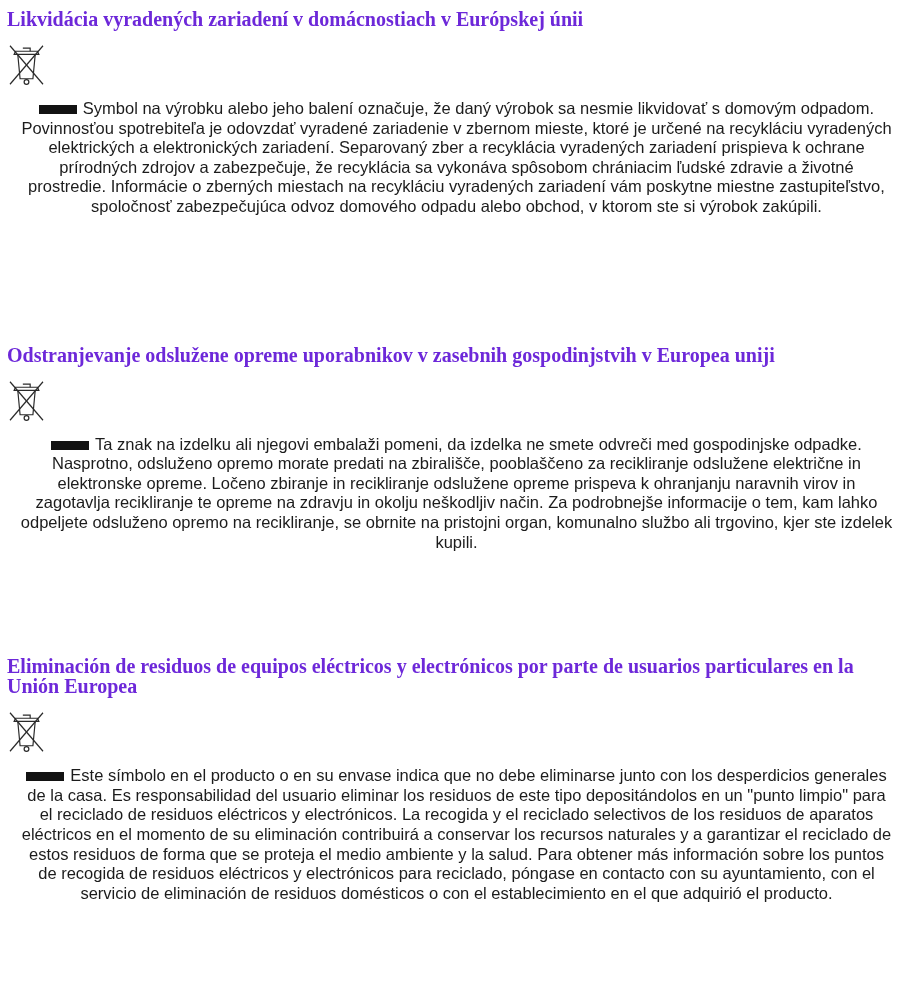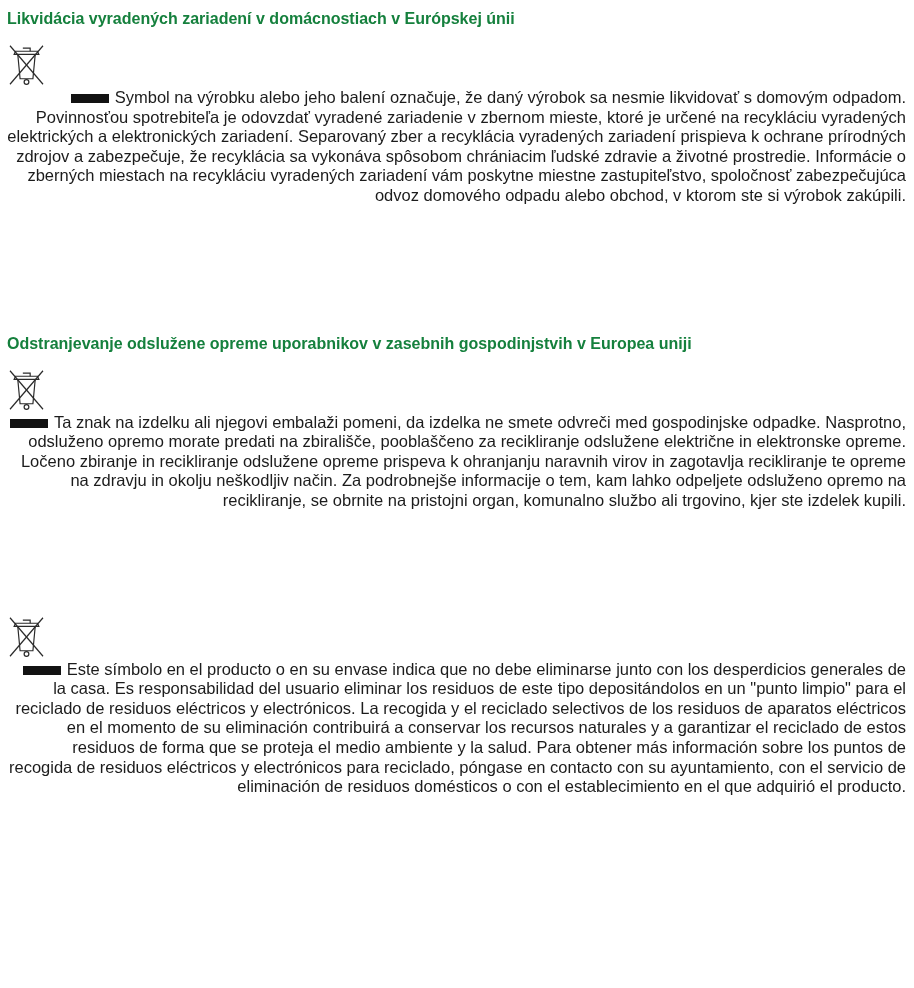--- a/index.html
+++ b/index.html
@@ -16,37 +16,38 @@
   }
   .page {
     padding: 9px 8px 0 7px;
     width: 899px;
   }
   .weee-section { margin: 0; }
   .weee-section.s1 { margin-bottom: 128px; }
   .weee-section.s2 { margin-bottom: 104px; }
   .section-heading {
     margin: 0;
-    font-size: 16px;
+    font-size: 20px;
     line-height: 20px;
     font-weight: bold;
-    color: #15803d;
+    color: #6d28d9;
+    font-family: Liberation Serif, serif;
   }
   .icon-wrap {
     margin: 14px 0 1px 1px;
     height: 44px;
     width: 40px;
   }
   .bin-svg { display: block; }
   .section-body {
-    margin: 0;
+    margin: 12px;
     font-size: 16.5px;
     line-height: 19.6px;
     color: #1c1c1c;
-    text-align: right;
+    text-align: center;
   }
   .black-bar {
     display: inline-block;
     width: 38px;
     height: 9px;
     background: #121212;
     margin-right: 6px;
     vertical-align: 0px;
   }
 </style>
@@ -83,20 +84,21 @@
           <circle cx="20" cy="42.5" r="2.6"></circle>
           <path d="M2 3 L38 45"></path>
           <path d="M38 3 L2 45"></path>
         </g>
       </svg>
     </div>
     <p class="section-body"><span class="black-bar"></span><span>Ta znak na izdelku ali njegovi embalaži pomeni, da izdelka ne smete odvreči med gospodinjske odpadke.  Nasprotno, odsluženo opremo morate predati na zbirališče, pooblaščeno za recikliranje odslužene električne in elektronske opreme. Ločeno zbiranje in recikliranje odslužene opreme prispeva k ohranjanju naravnih virov in zagotavlja recikliranje te opreme na zdravju in okolju neškodljiv način.  Za podrobnejše informacije o tem, kam lahko odpeljete odsluženo opremo na recikliranje, se obrnite na pristojni organ, komunalno službo ali trgovino, kjer ste izdelek kupili.</span></p>
   </section>
 
   <section class="weee-section s3">
+    <h2 class="section-heading">Eliminación de residuos de equipos eléctricos y electrónicos por parte de usuarios particulares en la Unión Europea</h2>
     <div class="icon-wrap">
       <svg class="bin-svg" viewBox="0 0 40 48" width="37" height="44" aria-hidden="true">
         <g fill="none" stroke="#2a2a2a" stroke-width="1.3">
           <path d="M16 5.5 h8 v3.5"></path>
           <path d="M8 9 h24 l1.5 3.5 h-27 z"></path>
           <path d="M10.5 12.5 l2.5 26.5 h14 l2.5 -26.5"></path>
           <circle cx="20" cy="42.5" r="2.6"></circle>
           <path d="M2 3 L38 45"></path>
           <path d="M38 3 L2 45"></path>
         </g>

